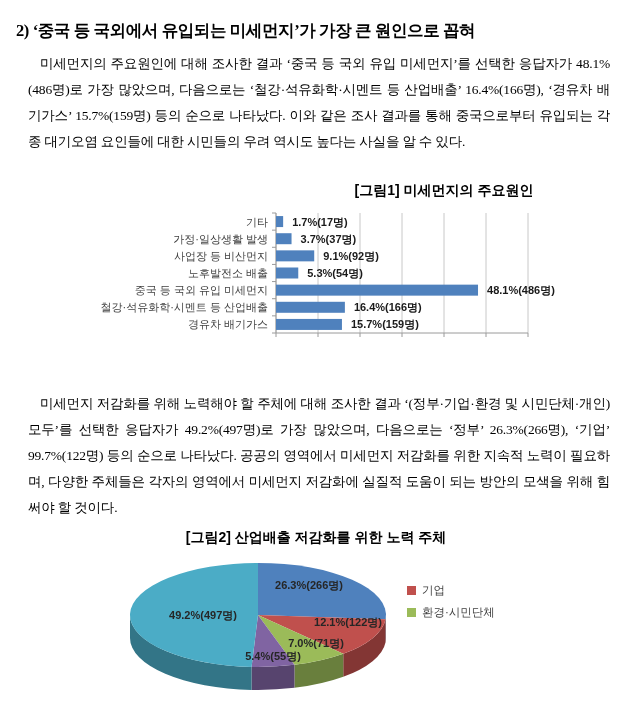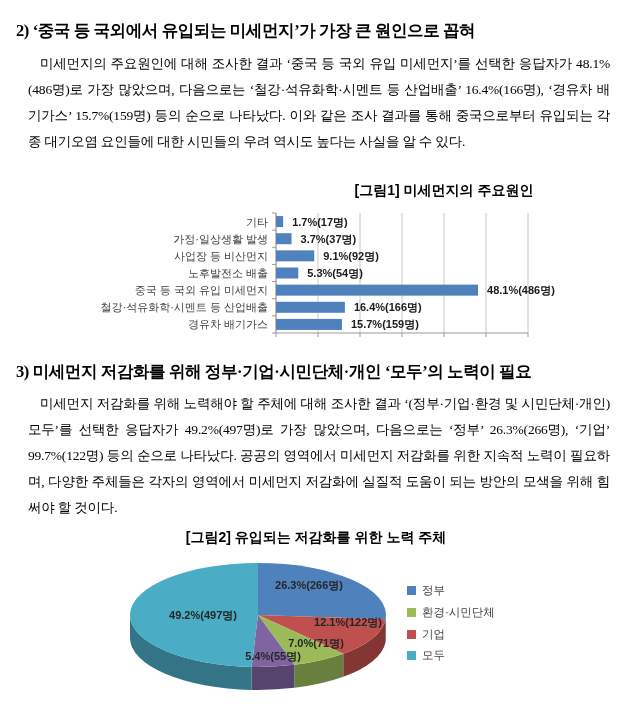--- a/index.html
+++ b/index.html
@@ -99,56 +99,47 @@
         <text x="487.02" y="89.14285714285714" text-anchor="start" fill="#1a1a1a" font-weight="bold" font-family="&quot;Liberation Sans&quot;, sans-serif" font-size="11px">48.1%(486명)</text>
         <rect x="276" y="96.78571428571428" width="68.88" height="11" fill="#4F81BD"></rect>
         <text x="268" y="106.28571428571428" text-anchor="end" fill="#3f3f3f" font-family="&quot;Liberation Sans&quot;, sans-serif" font-size="11px">철강·석유화학·시멘트 등 산업배출</text>
         <text x="353.88" y="106.28571428571428" text-anchor="start" fill="#1a1a1a" font-weight="bold" font-family="&quot;Liberation Sans&quot;, sans-serif" font-size="11px">16.4%(166명)</text>
         <rect x="276" y="113.92857142857143" width="65.94" height="11" fill="#4F81BD"></rect>
         <text x="268" y="123.42857142857143" text-anchor="end" fill="#3f3f3f" font-family="&quot;Liberation Sans&quot;, sans-serif" font-size="11px">경유차 배기가스</text>
         <text x="350.94" y="123.42857142857143" text-anchor="start" fill="#1a1a1a" font-weight="bold" font-family="&quot;Liberation Sans&quot;, sans-serif" font-size="11px">15.7%(159명)</text>
       </svg>
   </div>
 
-  <div id="heading-sec3" class="sec-heading">3) 미세먼지 저감화를 위해 정부·기업·시민단체·개인 ‘모두’의 노력이 필요</div>
 
   <div id="para-sec3" class="body-para">미세먼지 저감화를 위해 노력해야 할 주체에 대해 조사한 결과 ‘(정부·기업·환경 및 시민단체·개인) 모두’를 선택한 응답자가 49.2%(497명)로 가장 많았으며, 다음으로는 ‘정부’ 26.3%(266명), ‘기업’ 99.7%(122명) 등의 순으로 나타났다. 공공의 영역에서 미세먼지 저감화를 위한 지속적 노력이 필요하며, 다양한 주체들은 각자의 영역에서 미세먼지 저감화에 실질적 도움이 되는 방안의 모색을 위해 힘 써야 할 것이다.</div>
 
   <div>
-    <div id="pie-chart-title" class="chart-title">[그림2] 유입되는 저감화를 위한 노력 주체</div>
+    <div id="pie-chart-title" class="chart-title">[그림2] 산업배출 저감화를 위한 노력 주체</div>
     <svg id="pie-svg" class="chart" width="635" height="176">
         <path d="M386,65 A128,52 0 0 1 385.5732387883558,69.2427118015442 L385.5732387883558,92.2427118015442 A128,52 0 0 0 386,88 Z" fill="rgb(54,88,129)"></path>
         <path d="M385.5732387883558,69.2427118015442 A128,52 0 0 1 343.2495190315842,103.78893956205748 L343.2495190315842,126.78893956205748 A128,52 0 0 0 385.5732387883558,92.2427118015442 Z" fill="rgb(131,54,52)"></path>
         <path d="M343.2495190315842,103.78893956205748 A128,52 0 0 1 294.48246559615694,114.84313302890355 L294.48246559615694,137.84313302890354 A128,52 0 0 0 343.2495190315842,126.78893956205748 Z" fill="rgb(105,127,61)"></path>
         <path d="M294.48246559615694,114.84313302890355 A128,52 0 0 1 251.56872727298952,116.93432174351291 L251.56872727298952,139.9343217435129 A128,52 0 0 0 294.48246559615694,137.84313302890354 Z" fill="rgb(87,68,110)"></path>
         <path d="M251.56872727298952,116.93432174351291 A128,52 0 0 1 130,65 L130,88 A128,52 0 0 0 251.56872727298952,139.9343217435129 Z" fill="rgb(51,117,135)"></path>
         <path d="M258,65 L258,13 A128,52 0 0 1 385.5732387883558,69.2427118015442 Z" fill="#4F81BD"></path>
         <path d="M258,65 L385.5732387883558,69.2427118015442 A128,52 0 0 1 343.2495190315842,103.78893956205748 Z" fill="#C0504D"></path>
         <path d="M258,65 L343.2495190315842,103.78893956205748 A128,52 0 0 1 294.48246559615694,114.84313302890355 Z" fill="#9BBB59"></path>
         <path d="M258,65 L294.48246559615694,114.84313302890355 A128,52 0 0 1 251.56872727298952,116.93432174351291 Z" fill="#8064A2"></path>
         <path d="M258,65 L251.56872727298952,116.93432174351291 A128,52 0 0 1 258,13 Z" fill="#4BACC6"></path>
         <text x="309" y="39" text-anchor="middle" fill="#262626" font-weight="bold" font-family="&quot;Liberation Sans&quot;, sans-serif" font-size="11px">26.3%(266명)</text>
         <text x="348" y="76" text-anchor="middle" fill="#262626" font-weight="bold" font-family="&quot;Liberation Sans&quot;, sans-serif" font-size="11px">12.1%(122명)</text>
         <text x="316" y="97" text-anchor="middle" fill="#262626" font-weight="bold" font-family="&quot;Liberation Sans&quot;, sans-serif" font-size="11px">7.0%(71명)</text>
         <text x="273" y="110" text-anchor="middle" fill="#262626" font-weight="bold" font-family="&quot;Liberation Sans&quot;, sans-serif" font-size="11px">5.4%(55명)</text>
         <text x="203" y="69" text-anchor="middle" fill="#262626" font-weight="bold" font-family="&quot;Liberation Sans&quot;, sans-serif" font-size="11px">49.2%(497명)</text>
       </svg>
     <div id="pie-legend">
         <div class="legend-item">
-          <span class="legend-swatch" style="background: rgb(79, 129, 189);"></span>
-          <span class="legend-label">정부</span>
+          <span class="legend-swatch" style="background: rgb(192, 80, 77);"></span>
+          <span class="legend-label">기업</span>
         </div>
         <div class="legend-item">
           <span class="legend-swatch" style="background: rgb(155, 187, 89);"></span>
           <span class="legend-label">환경·시민단체</span>
-        </div>
-        <div class="legend-item">
-          <span class="legend-swatch" style="background: rgb(192, 80, 77);"></span>
-          <span class="legend-label">기업</span>
-        </div>
-        <div class="legend-item">
-          <span class="legend-swatch" style="background: rgb(75, 172, 198);"></span>
-          <span class="legend-label">모두</span>
         </div>
       </div>
   </div>
 
 </div>
 
 </body></html>

